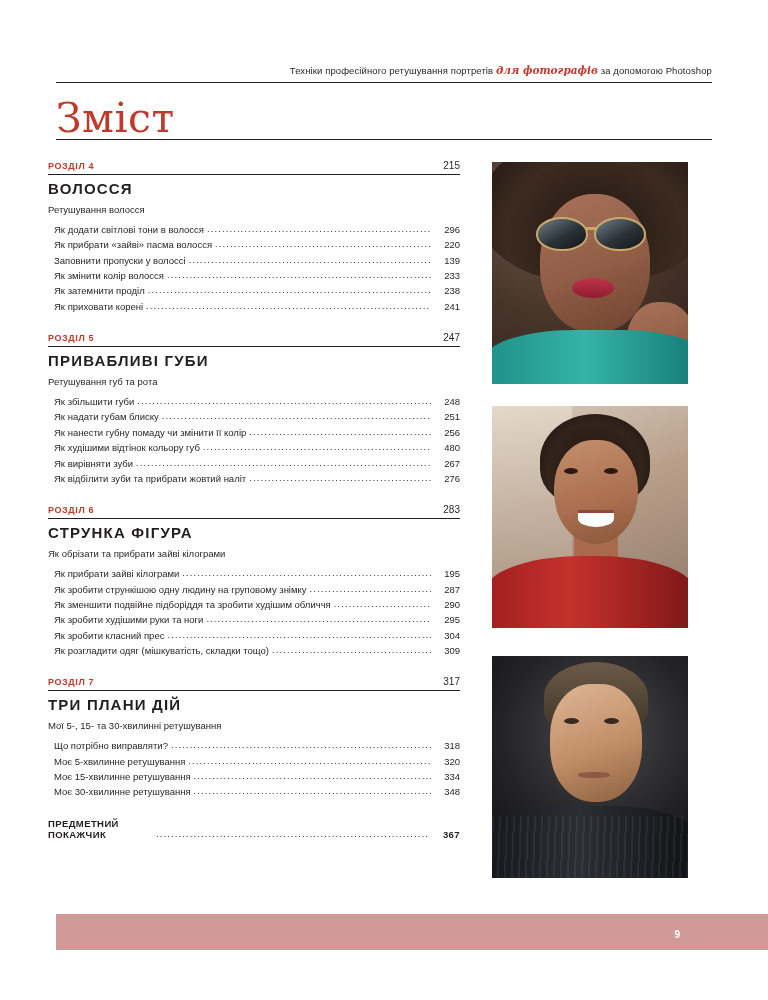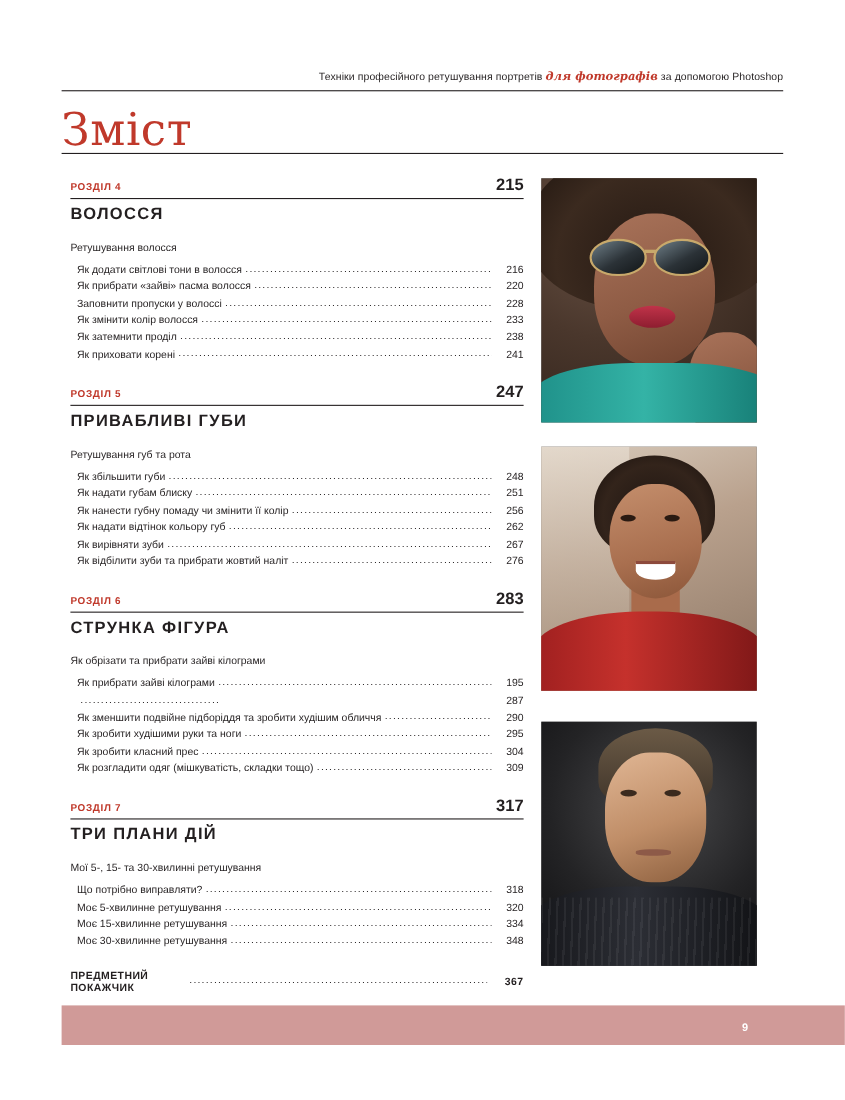--- a/index.html
+++ b/index.html
@@ -70,63 +70,63 @@
     left: 56px;
     right: 56px;
     top: 139px;
     height: 1px;
     background: #231f20;
   }
 
   
   .toc {
     position: absolute;
-    left: 64px;
+    left: 48px;
     top: 160px;
     width: 412px;
   }
 
   .chapter {
     margin-bottom: 18px;
   }
 
   .chapter-head {
     display: flex;
     justify-content: space-between;
     align-items: baseline;
     font-size: 9px;
     font-weight: bold;
     color: #c0392b;
     letter-spacing: 0.6px;
   }
   .chapter-head .pg {
     color: #231f20;
-    font-size: 15px;
-    font-weight: bold;
+    font-size: 10px;
+    font-weight: normal;
     letter-spacing: 0;
   }
 
   .chapter-rule {
     height: 1px;
     background: #231f20;
     margin-top: 3px;
     margin-bottom: 6px;
   }
 
   .chapter-title {
     font-size: 15px;
     letter-spacing: 1.2px;
     color: #231f20;
     font-weight: bold;
     line-height: 1.1;
   }
   .chapter-sub {
     font-size: 9.5px;
     color: #231f20;
-    margin-top: 16px;
+    margin-top: 6px;
     margin-bottom: 7px;
     line-height: 1.2;
   }
 
   .entries {
     margin-left: 6px;
   }
 
   .entry {
     display: flex;
@@ -149,21 +149,21 @@
     top: -1px;
   }
   .entry .epage {
     flex: 0 0 auto;
     width: 26px;
     text-align: right;
   }
 
   .index-line {
     display: flex;
-    align-items: center;
+    align-items: flex-end;
     font-size: 9.5px;
     font-weight: bold;
     letter-spacing: 0.4px;
   }
   .index-line .dots {
     flex: 1 1 auto;
     margin: 0 3px;
     overflow: hidden;
     white-space: nowrap;
     letter-spacing: 1.1px;
@@ -356,31 +356,31 @@
         <span>РОЗДІЛ 4</span>
         <span class="pg">215</span>
       </div>
       <div class="chapter-rule"></div>
       <div class="chapter-title">ВОЛОССЯ</div>
       <div class="chapter-sub">Ретушування волосся</div>
       <div class="entries">
         <div class="entry">
           <span class="etext">Як додати світлові тони в волосся</span>
           <span class="dots">...........................................................................................</span>
-          <span class="epage">216</span>
+          <span class="epage">296</span>
         </div>
         <div class="entry">
           <span class="etext">Як прибрати «зайві» пасма волосся</span>
           <span class="dots">...........................................................................................</span>
           <span class="epage">220</span>
         </div>
         <div class="entry">
           <span class="etext">Заповнити пропуски у волоссі</span>
           <span class="dots">...........................................................................................</span>
-          <span class="epage">228</span>
+          <span class="epage">139</span>
         </div>
         <div class="entry">
           <span class="etext">Як змінити колір волосся</span>
           <span class="dots">...........................................................................................</span>
           <span class="epage">233</span>
         </div>
         <div class="entry">
           <span class="etext">Як затемнити проділ</span>
           <span class="dots">...........................................................................................</span>
           <span class="epage">238</span>
@@ -411,23 +411,23 @@
           <span class="etext">Як надати губам блиску</span>
           <span class="dots">...........................................................................................</span>
           <span class="epage">251</span>
         </div>
         <div class="entry">
           <span class="etext">Як нанести губну помаду чи змінити її колір</span>
           <span class="dots">...........................................................................................</span>
           <span class="epage">256</span>
         </div>
         <div class="entry">
-          <span class="etext">Як надати відтінок кольору губ</span>
-          <span class="dots">...........................................................................................</span>
-          <span class="epage">262</span>
+          <span class="etext">Як худішими відтінок кольору губ</span>
+          <span class="dots">...........................................................................................</span>
+          <span class="epage">480</span>
         </div>
         <div class="entry">
           <span class="etext">Як вирівняти зуби</span>
           <span class="dots">...........................................................................................</span>
           <span class="epage">267</span>
         </div>
         <div class="entry">
           <span class="etext">Як відбілити зуби та прибрати жовтий наліт</span>
           <span class="dots">...........................................................................................</span>
           <span class="epage">276</span>
@@ -443,20 +443,21 @@
       <div class="chapter-rule"></div>
       <div class="chapter-title">СТРУНКА ФІГУРА</div>
       <div class="chapter-sub">Як обрізати та прибрати зайві кілограми</div>
       <div class="entries">
         <div class="entry">
           <span class="etext">Як прибрати зайві кілограми</span>
           <span class="dots">...........................................................................................</span>
           <span class="epage">195</span>
         </div>
         <div class="entry">
+          <span class="etext">Як зробити стрункішою одну людину на груповому знімку</span>
           <span class="dots">..................................</span>
           <span class="epage">287</span>
         </div>
         <div class="entry">
           <span class="etext">Як зменшити подвійне підборіддя та зробити худішим обличчя</span>
           <span class="dots">..................................</span>
           <span class="epage">290</span>
         </div>
         <div class="entry">
           <span class="etext">Як зробити худішими руки та ноги</span>

